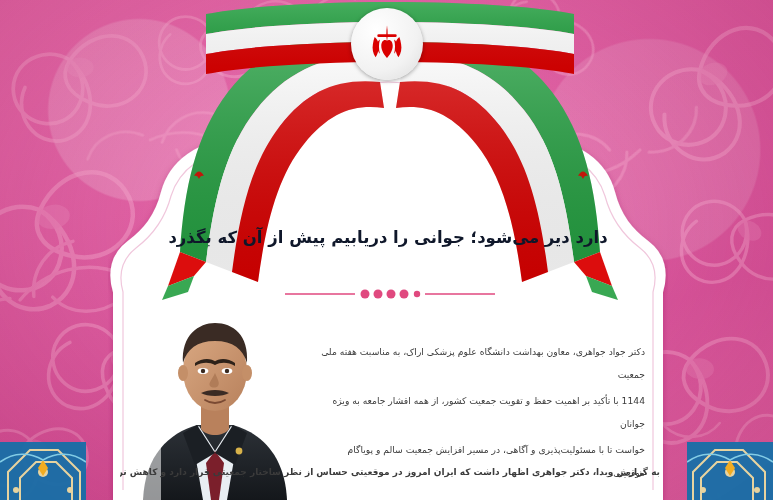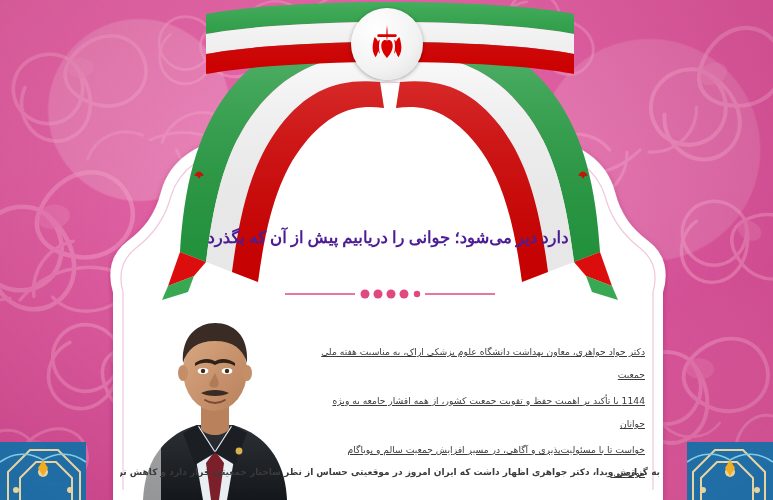--- a/index.html
+++ b/index.html
@@ -57,44 +57,43 @@
     background:radial-gradient(circle at 35% 30%,#ffffff,#f2f2f2 60%,#dcdcdc 100%);
     box-shadow:0 1px 4px rgba(0,0,0,.35);
     display:flex;align-items:center;justify-content:center;
   }
   .emblem svg{width:44px;height:44px;display:block;}
 
   
   .headline{
     position:absolute;left:108px;top:228px;width:560px;
     text-align:center;
-    color:#4c1d95;
+    color:#0f172a;
     font-weight:bold;
     font-size:16.5px;
     letter-spacing:.2px;
     direction:rtl;
-    font-family:Liberation Serif, serif;
   }
   .divider{
     position:absolute;left:285px;top:286px;width:210px;height:16px;
   }
   .divider svg{width:100%;height:100%;display:block;}
 
   .portrait{
     position:absolute;left:135px;top:305px;width:160px;height:195px;
     overflow:hidden;
   }
   .portrait svg{width:100%;height:100%;display:block;}
 
   .body-text{
     position:absolute;left:315px;top:340px;width:330px;
     direction:rtl;text-align:right;
     color:#3b3b3b;font-size:9.2px;line-height:2.55;
   }
-  .body-text p{margin:0 0 2px 0;text-decoration:underline;}
+  .body-text p{margin:0 0 2px 0;}
 
   .bottom-text{
     position:absolute;left:120px;top:464px;width:540px;
     direction:rtl;text-align:right;
     color:#3b3b3b;font-size:9px;line-height:1.8;
     white-space:nowrap;overflow:hidden;font-weight:bold;
   }
 </style>
 </head>
 <body>

